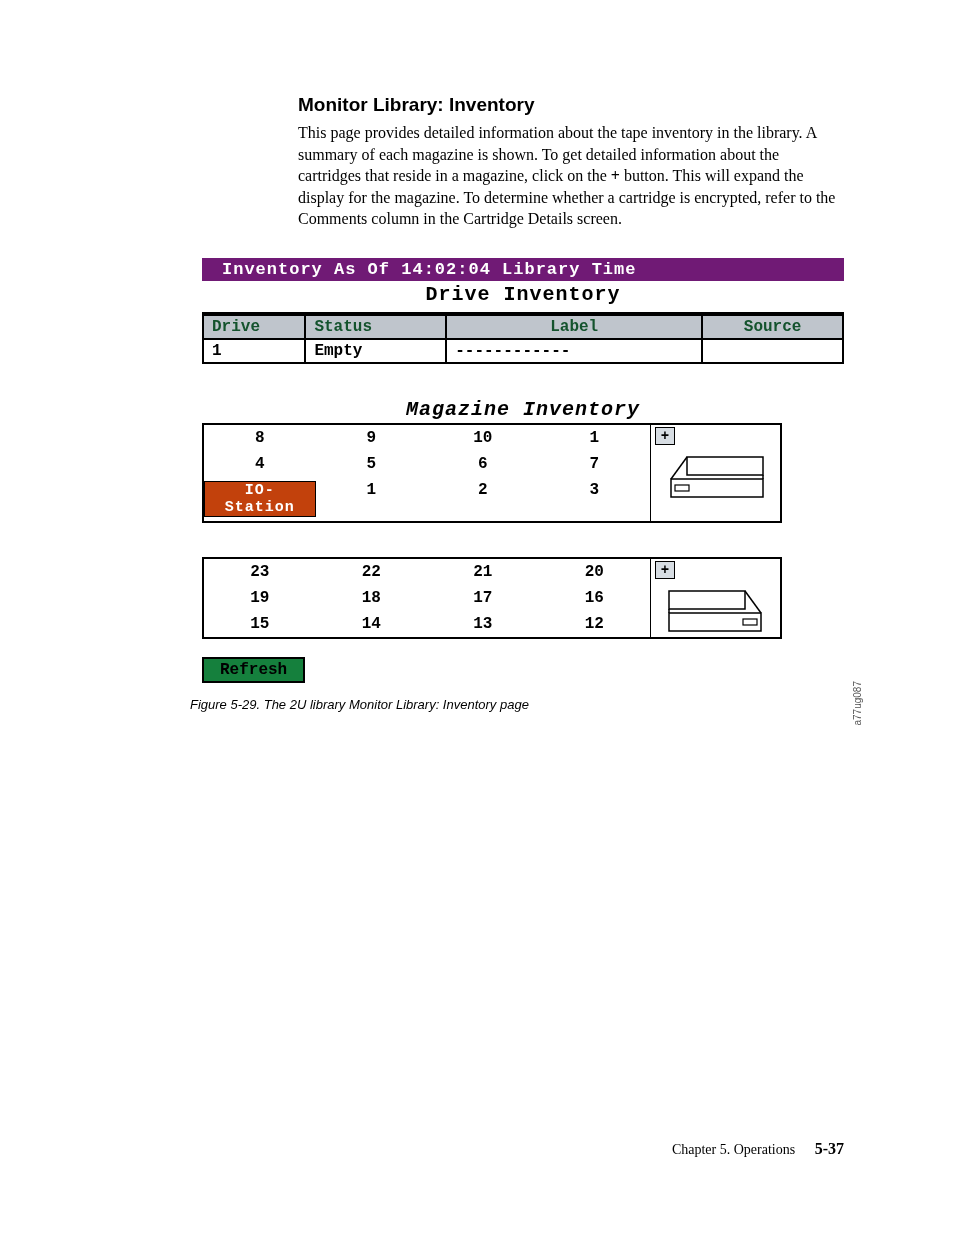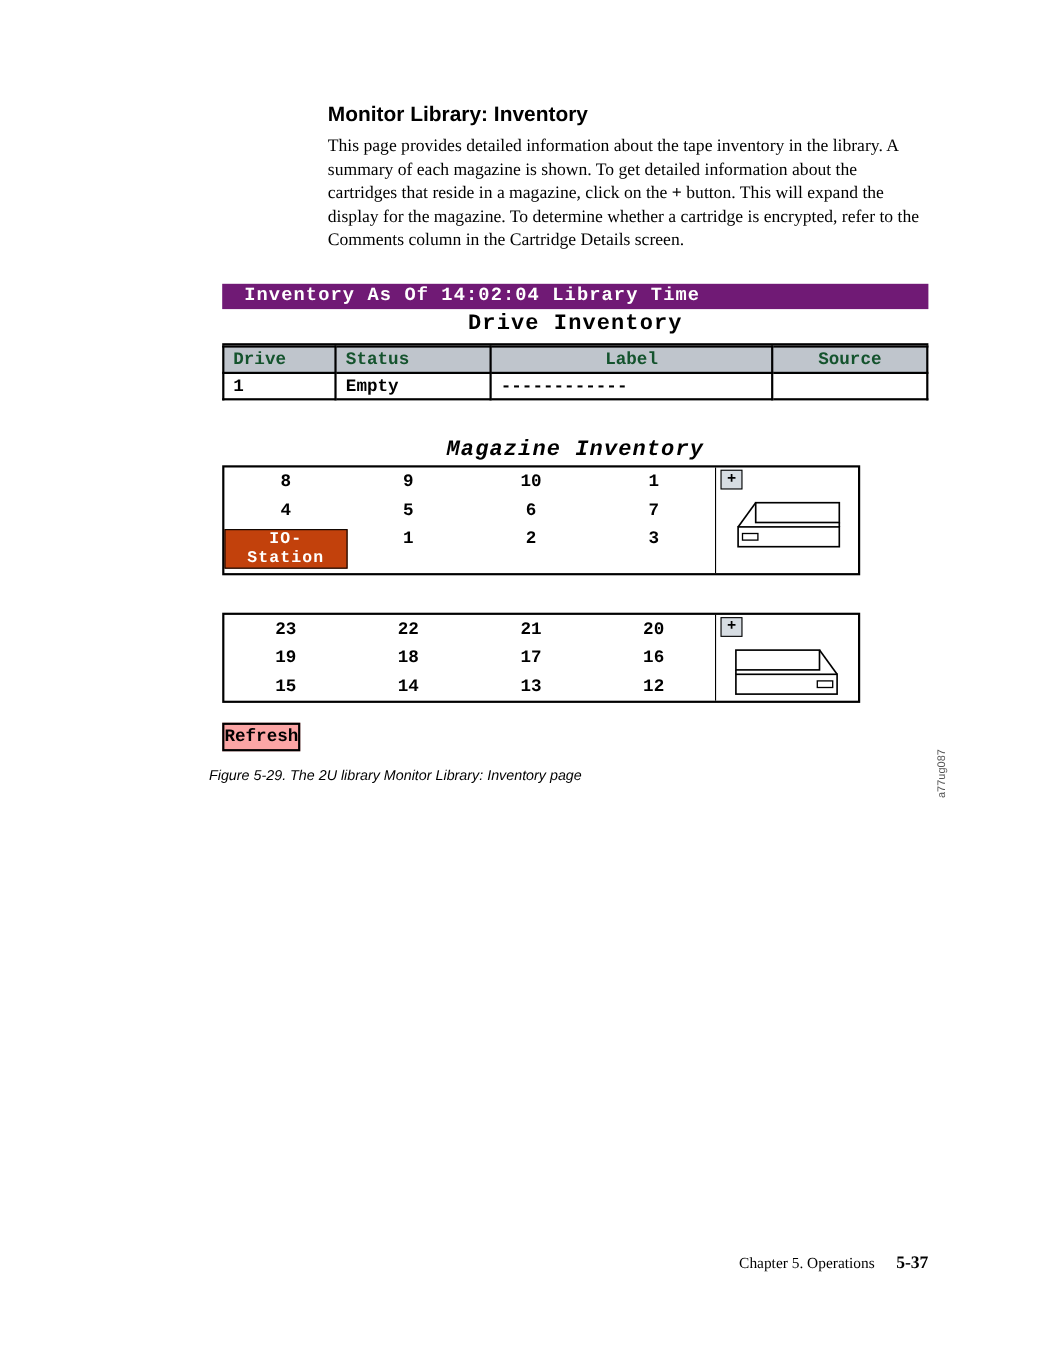--- a/index.html
+++ b/index.html
@@ -145,25 +145,25 @@
     box-sizing: border-box;
     align-self: center;
   }
   .mag-icon svg { display: block; }
 
   .mag-gap { height: 34px; }
 
   .refresh-btn {
     margin-top: 18px;
     border: 2px solid #000;
-    background: #fca5a5;
+    background: #15803d;
     font-family: "Courier New", Courier, monospace;
     font-weight: 700;
     font-size: 16px;
-    padding: 2px 0;
+    padding: 2px 16px;
     display: inline-block;
     cursor: pointer;
   }
 
   .side-label {
     position: absolute;
     right: -18px;
     bottom: 2px;
     transform: rotate(-90deg);
     transform-origin: right bottom;

